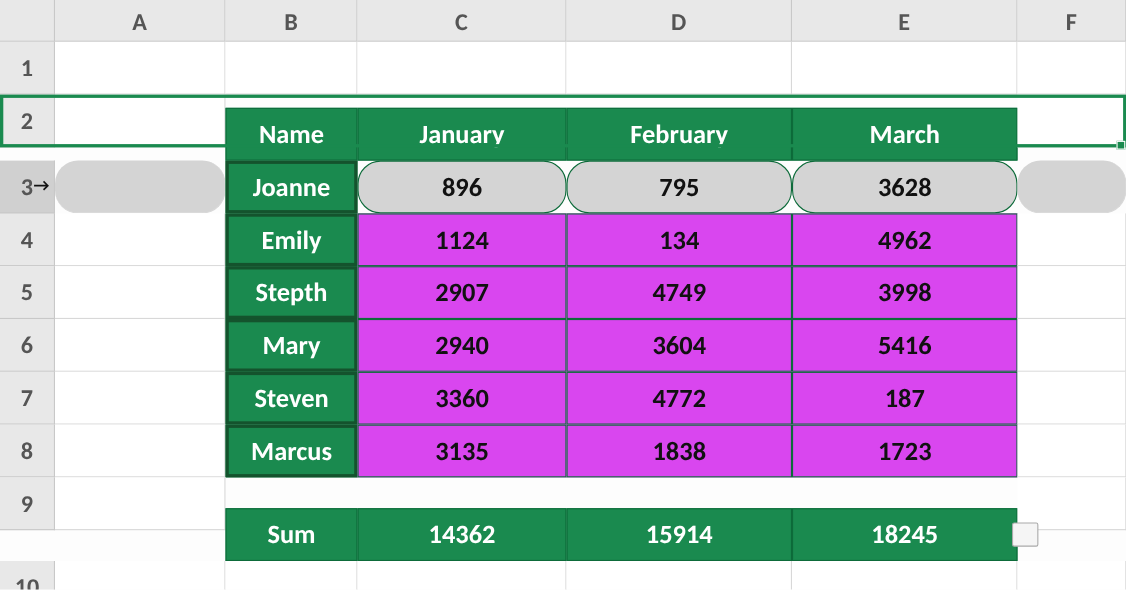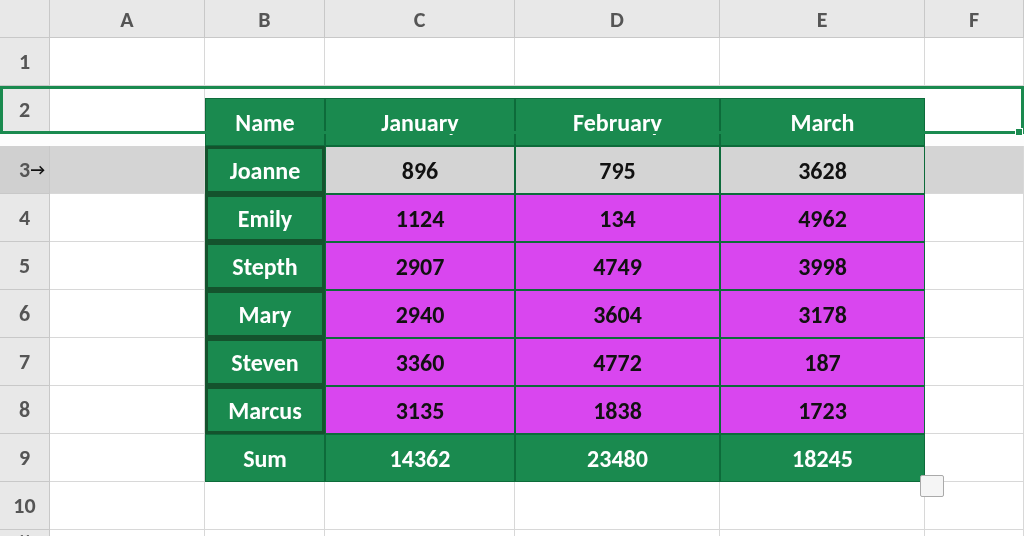--- a/index.html
+++ b/index.html
@@ -93,23 +93,25 @@
       font-weight: 700;
       font-size: 24px;
       border: 1px solid #0d6b3a;
     }
     .sum-row {
       background: #1a8a4f;
       color: #fff;
       font-weight: 700;
       font-size: 24px;
       border: 1px solid #0d6b3a;
+      margin-top: 28px;
     }
     .selected-row {
       background: #d4d4d4 !important;
+      border-radius: 21px;
     }
     .selection-border {
       position: absolute;
       border: 3px solid #1a8a4f;
       pointer-events: none;
       left: 0;
       width: 1024px;
       height: 48px;
       top: 86px;
     }
@@ -199,21 +201,21 @@
   <div class="cell data-cell row-std">2907</div>
   <div class="cell data-cell row-std">4749</div>
   <div class="cell data-cell row-std">3998</div>
   <div class="cell empty row-std"></div>
 
   <div class="row-header row-std">6</div>
   <div class="cell empty row-std"></div>
   <div class="cell name-col row-std">Mary</div>
   <div class="cell data-cell row-std">2940</div>
   <div class="cell data-cell row-std">3604</div>
-  <div class="cell data-cell row-std">3178</div>
+  <div class="cell data-cell row-std">5416</div>
   <div class="cell empty row-std"></div>
 
   <div class="row-header row-std">7</div>
   <div class="cell empty row-std"></div>
   <div class="cell name-col row-std">Steven</div>
   <div class="cell data-cell row-std">3360</div>
   <div class="cell data-cell row-std">4772</div>
   <div class="cell data-cell row-std">187</div>
   <div class="cell empty row-std"></div>
 
@@ -222,21 +224,21 @@
   <div class="cell name-col row-std">Marcus</div>
   <div class="cell data-cell row-std">3135</div>
   <div class="cell data-cell row-std">1838</div>
   <div class="cell data-cell row-std">1723</div>
   <div class="cell empty row-std"></div>
 
   <div class="row-header row-std">9</div>
   <div class="cell empty row-std"></div>
   <div class="cell sum-row row-std">Sum</div>
   <div class="cell sum-row row-std">14362</div>
-  <div class="cell sum-row row-std">23480</div>
+  <div class="cell sum-row row-std">15914</div>
   <div class="cell sum-row row-std">18245</div>
   <div class="cell empty row-std"></div>
 
   <div class="row-header row-std">10</div>
   <div class="cell empty row-std"></div>
   <div class="cell empty row-std"></div>
   <div class="cell empty row-std"></div>
   <div class="cell empty row-std"></div>
   <div class="cell empty row-std"></div>
   <div class="cell empty row-std"></div>

